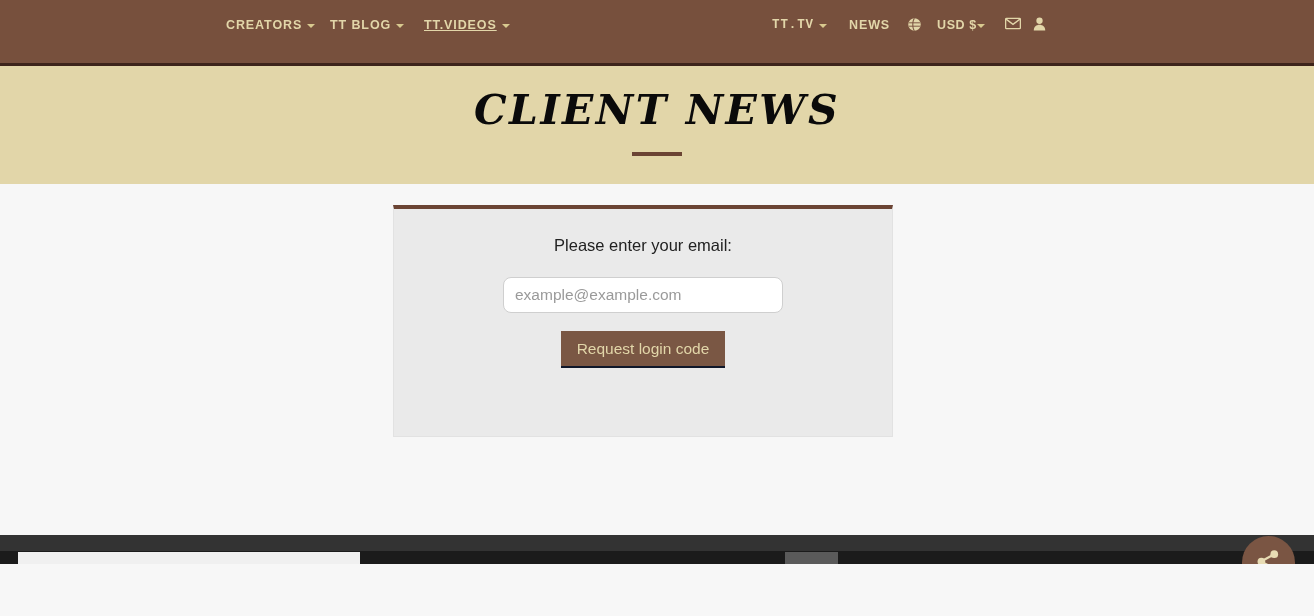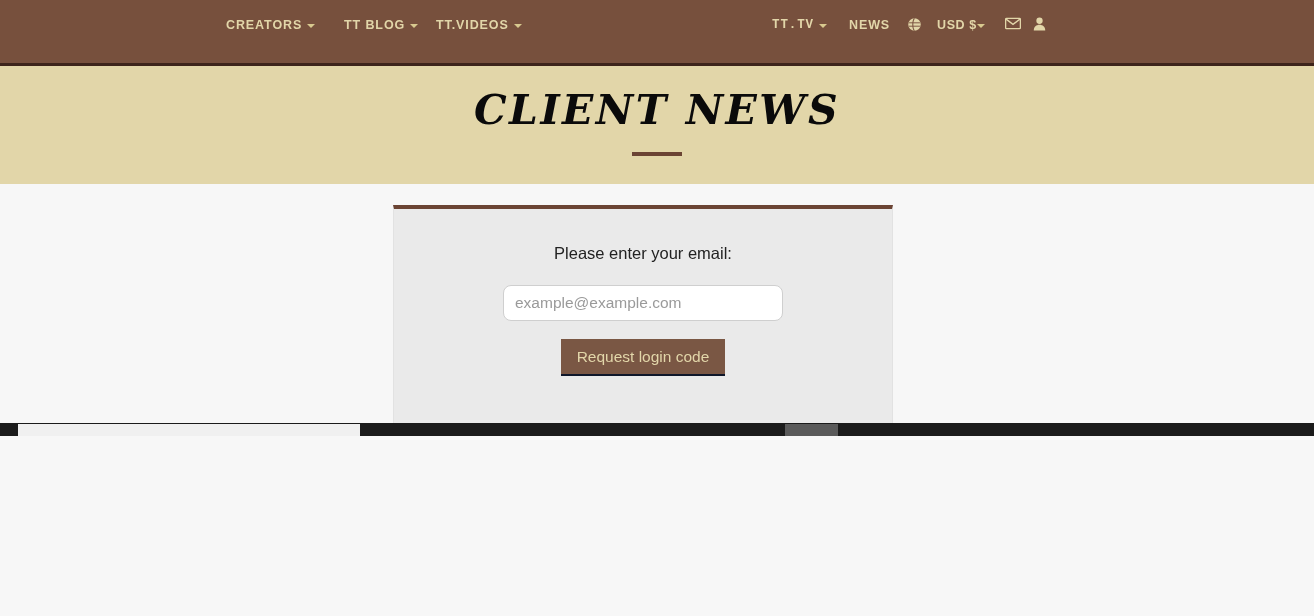--- a/index.html
+++ b/index.html
@@ -9,21 +9,21 @@
     width: 1314px;
     height: 616px;
     overflow: hidden;
     font-family: "Liberation Sans", sans-serif;
     background: #f7f7f7;
   }
 
   .page {
     position: relative;
     width: 1314px;
-    height: 436px;
+    height: 564px;
     background: #ef4444;
     overflow: hidden;
   }
 
   
   .navbar {
     position: relative;
     height: 66px;
     background: #77503d;
     border-bottom: 3px solid #3d241b;
@@ -57,22 +57,22 @@
   .caret {
     display: inline-block;
     width: 0; height: 0;
     border-left: 4px solid transparent;
     border-right: 4px solid transparent;
     border-top: 4px solid #d8c98f;
     margin-top: 2px;
   }
 
   .nav-creators { left: 226px; }
-  .nav-ttblog   { left: 344px; }
-  .nav-ttvideos { left: 436px; }
+  .nav-ttblog   { left: 330px; }
+  .nav-ttvideos { left: 424px; text-decoration: underline; }
   .nav-tttv     { left: 772px; font-family: Liberation Mono, monospace; }
   .nav-news     { left: 849px; justify-content: flex-end; }
 
   
   .logo {
     position: absolute;
     left: 588px;
     top: 8px;
     display: flex;
     align-items: center;
@@ -176,21 +176,21 @@
     border-top: 4px solid #6b4434;
     border-left: 1px solid #e2e2e2;
     border-right: 1px solid #e2e2e2;
     border-bottom: 1px solid #e2e2e2;
     display: flex;
     flex-direction: column;
     align-items: center;
   }
 
   .card-label {
-    margin-top: 34px;
+    margin-top: 26px;
     font-size: 16.5px;
     color: #222;
     line-height: 20px;
   }
 
   .email-input {
     margin-top: 22px;
     width: 280px;
     height: 36px;
     border: 1px solid #cfcfcf;

